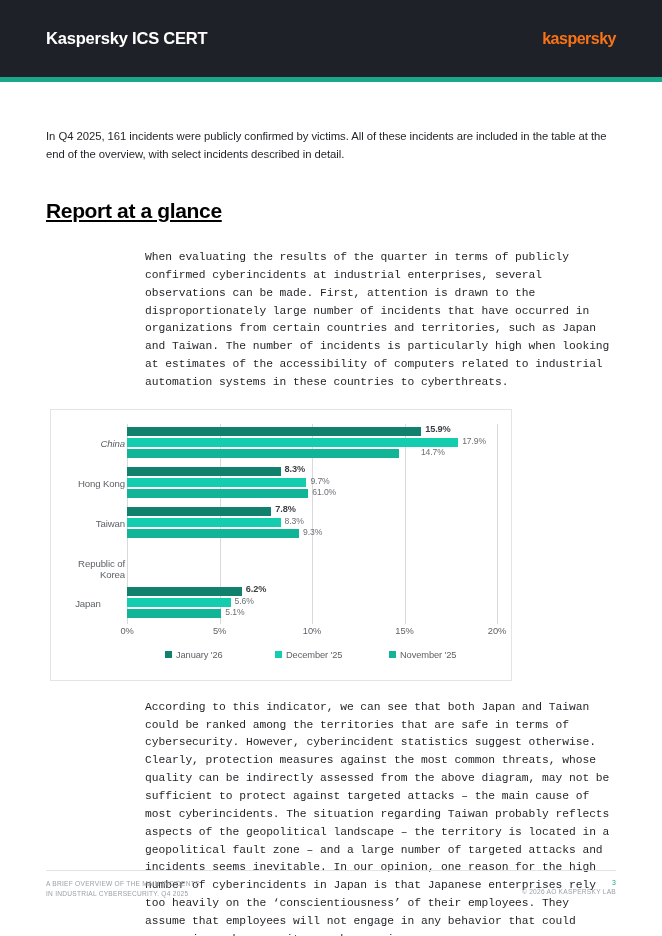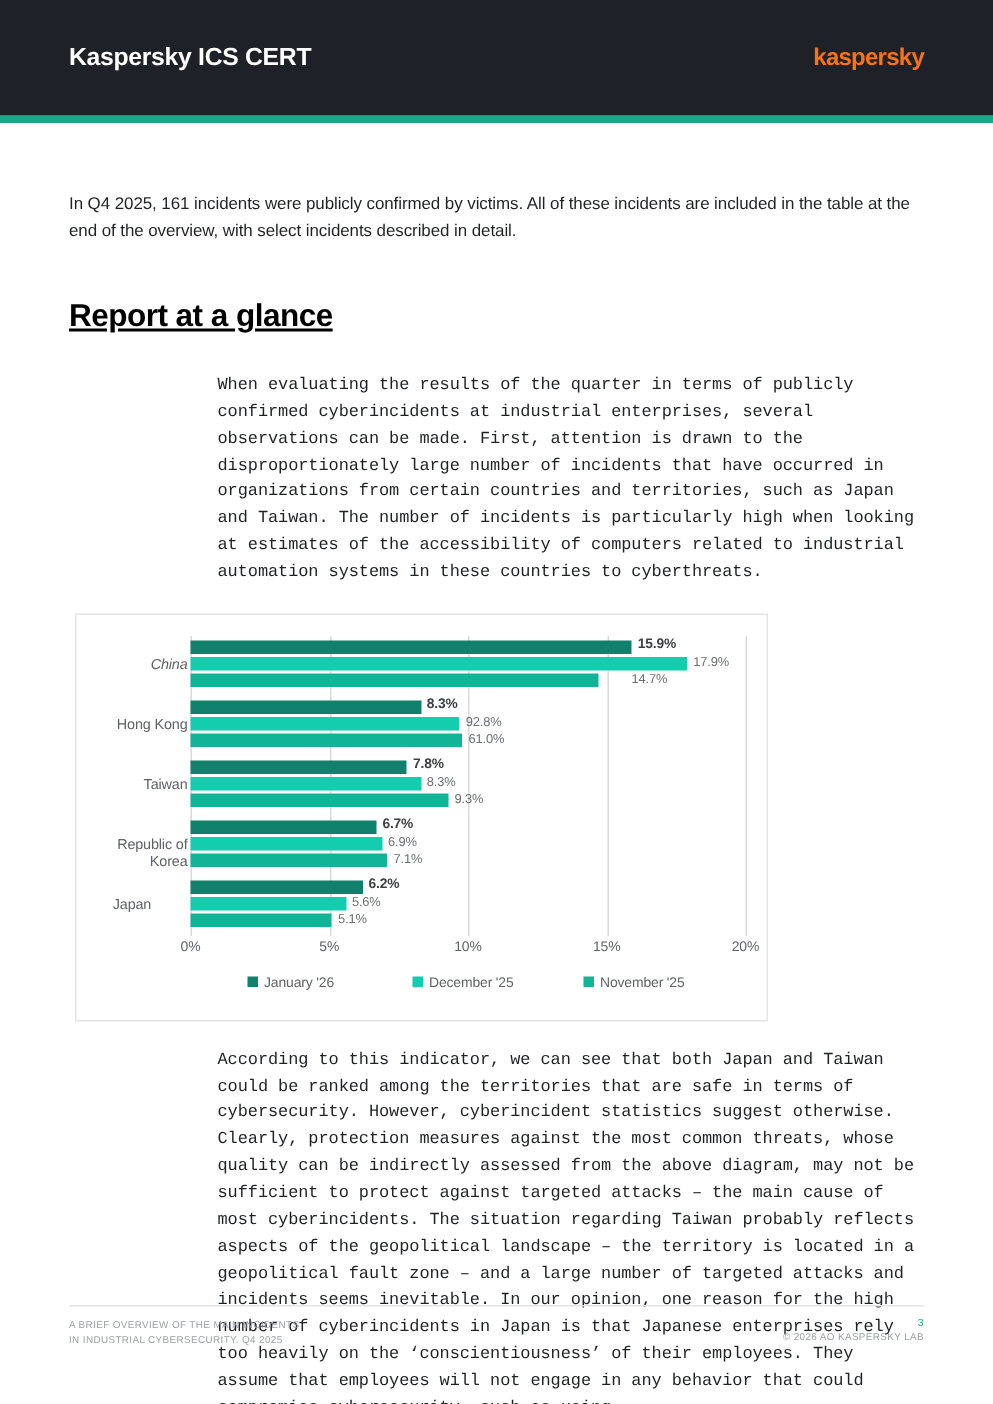--- a/index.html
+++ b/index.html
@@ -273,39 +273,31 @@
             <div class="bar-label s0" style="left: 298.15px;">15.9%</div>
             <div class="bar s1" style="width: 331.15px; background: rgb(20, 204, 174);"></div>
             <div class="bar-label s1" style="left: 335.15px;">17.9%</div>
             <div class="bar s2" style="width: 271.95px; background: rgb(17, 180, 150);"></div>
             <div class="bar-label s2" style="left: 275.95px; margin-left: 18px;">14.7%</div>
           </div>
           <div class="group" style="top: 41px;">
             <div class="bar s0" style="width: 153.55px; background: rgb(17, 128, 108);"></div>
             <div class="bar-label s0" style="left: 157.55px;">8.3%</div>
             <div class="bar s1" style="width: 179.45px; background: rgb(20, 204, 174);"></div>
-            <div class="bar-label s1" style="left: 183.45px;">92.8%</div>
+            <div class="bar-label s1" style="left: 183.45px;">9.7%</div>
             <div class="bar s2" style="width: 181.3px; background: rgb(17, 180, 150);"></div>
             <div class="bar-label s2" style="left: 185.3px;">61.0%</div>
           </div>
           <div class="group" style="top: 81px;">
             <div class="bar s0" style="width: 144.3px; background: rgb(17, 128, 108);"></div>
             <div class="bar-label s0" style="left: 148.3px;">7.8%</div>
             <div class="bar s1" style="width: 153.55px; background: rgb(20, 204, 174);"></div>
             <div class="bar-label s1" style="left: 157.55px;">8.3%</div>
             <div class="bar s2" style="width: 172.05px; background: rgb(17, 180, 150);"></div>
             <div class="bar-label s2" style="left: 176.05px;">9.3%</div>
-          </div>
-          <div class="group" style="top: 121px;">
-            <div class="bar s0" style="width: 123.95px; background: rgb(17, 128, 108);"></div>
-            <div class="bar-label s0" style="left: 127.95px;">6.7%</div>
-            <div class="bar s1" style="width: 127.65px; background: rgb(20, 204, 174);"></div>
-            <div class="bar-label s1" style="left: 131.65px;">6.9%</div>
-            <div class="bar s2" style="width: 131.35px; background: rgb(17, 180, 150);"></div>
-            <div class="bar-label s2" style="left: 135.35px;">7.1%</div>
           </div>
           <div class="group" style="top: 161px;">
             <div class="bar s0" style="width: 114.7px; background: rgb(17, 128, 108);"></div>
             <div class="bar-label s0" style="left: 118.7px;">6.2%</div>
             <div class="bar s1" style="width: 103.6px; background: rgb(20, 204, 174);"></div>
             <div class="bar-label s1" style="left: 107.6px;">5.6%</div>
             <div class="bar s2" style="width: 94.35px; background: rgb(17, 180, 150);"></div>
             <div class="bar-label s2" style="left: 98.35px;">5.1%</div>
           </div>
         </div>

